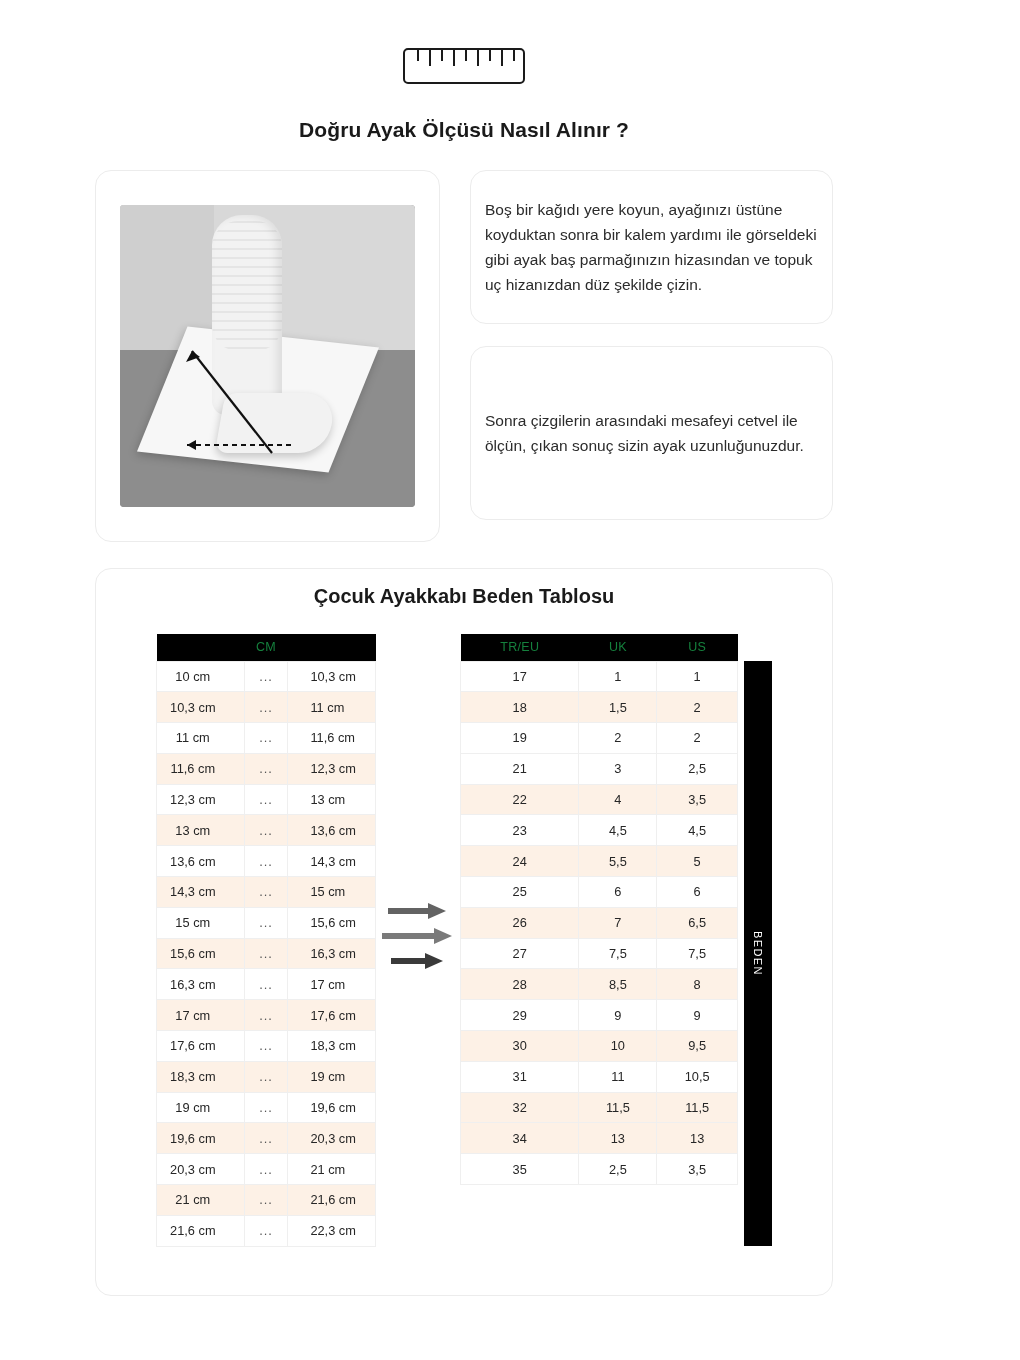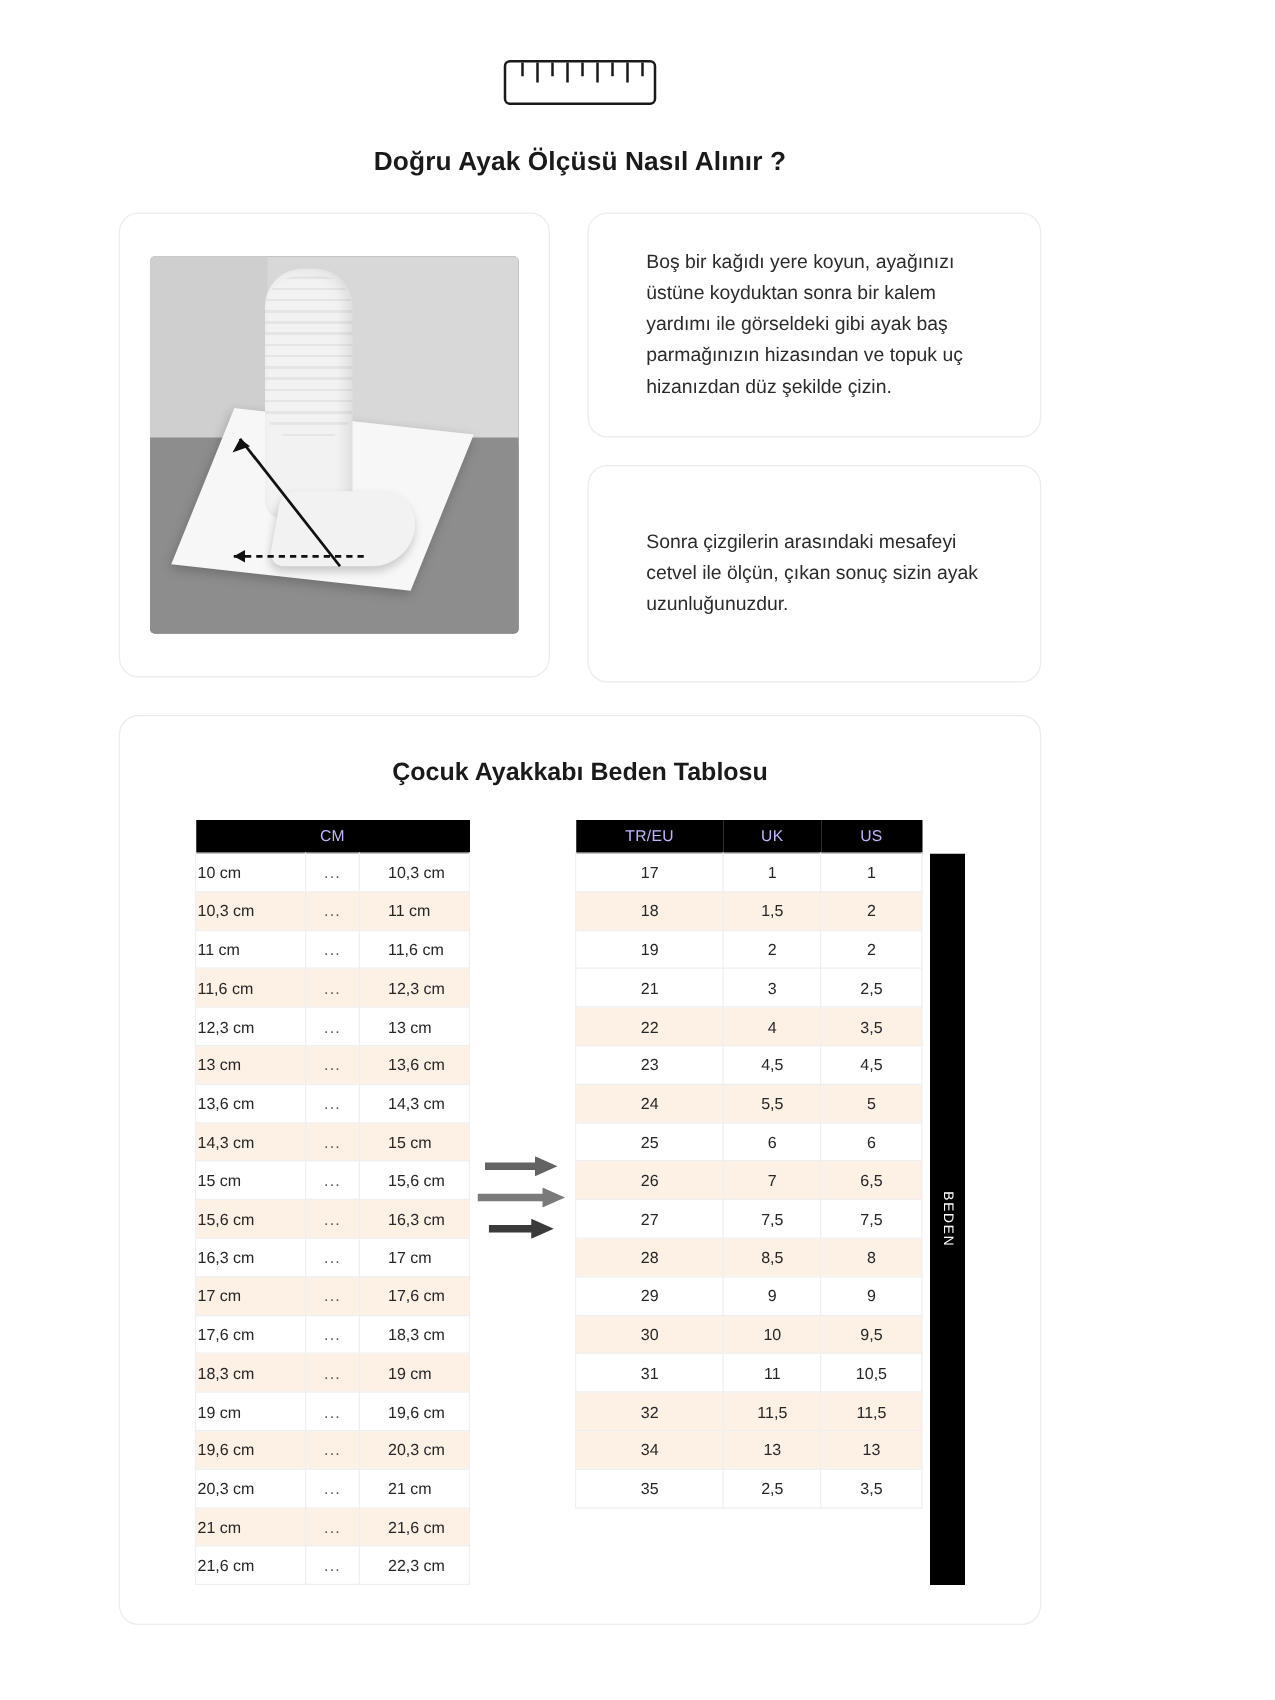--- a/index.html
+++ b/index.html
@@ -149,32 +149,32 @@
     width: 100%; height: 100%;
   }
 
   .text-col {
     display: flex;
     flex-direction: column;
     gap: 22px;
     flex: 1;
   }
   .text-card {
-    padding: 26px 46px;
+    padding: 26px 14px;
     font-size: 15.5px;
     line-height: 1.62;
     color: #2b2b2b;
   }
   .text-card.one { min-height: 152px; }
   .text-card.two { min-height: 174px; display:flex; align-items:center; }
 
   
   .table-card {
     margin: 26px 95px 0 95px;
-    padding: 34px 0 40px 0;
+    padding: 16px 0 40px 0;
     height: 728px;
     position: relative;
   }
   .table-title {
     text-align: center;
     font-size: 20px;
     font-weight: bold;
     margin-bottom: 26px;
   }
   .tables {
@@ -185,35 +185,35 @@
     position: relative;
   }
   table {
     border-collapse: collapse;
     font-size: 13px;
   }
   .cm-table { width: 220px; }
   .sz-table { width: 278px; }
   thead th {
     background: #000;
-    color: #c4b5fd;
+    color: #15803d;
     font-weight: normal;
     font-size: 12.5px;
     height: 27px;
     letter-spacing: .3px;
   }
   tbody td {
     height: 30.8px;
     text-align: center;
     border: 1px solid #efefef;
     color: #262626;
     font-size: 12.8px;
   }
   tbody tr.alt td { background: #fdf1e6; }
-  .cm-table td.left { text-align: left; padding-right: 16px; width: 40%; }
+  .cm-table td.left { text-align: center; padding-right: 16px; width: 40%; }
   .cm-table td.dots { text-align: center; width: 20%; color: #555; letter-spacing: 1px; }
   .cm-table td.right { text-align: left; padding-left: 22px; width: 40%; }
 
   .arrow-col {
     width: 84px;
     display: flex;
     flex-direction: column;
     align-items: center;
     justify-content: center;
     gap: 9px;

